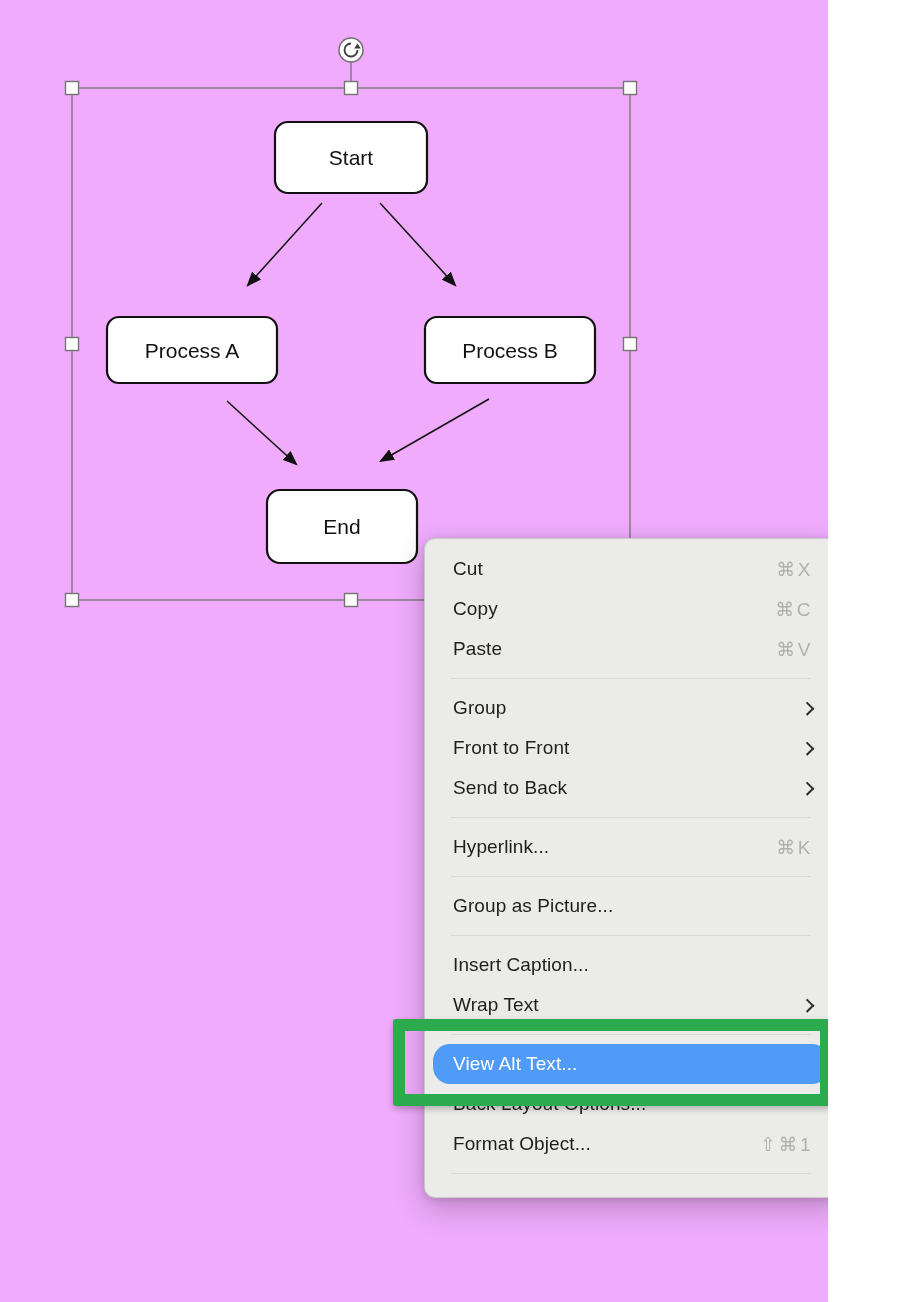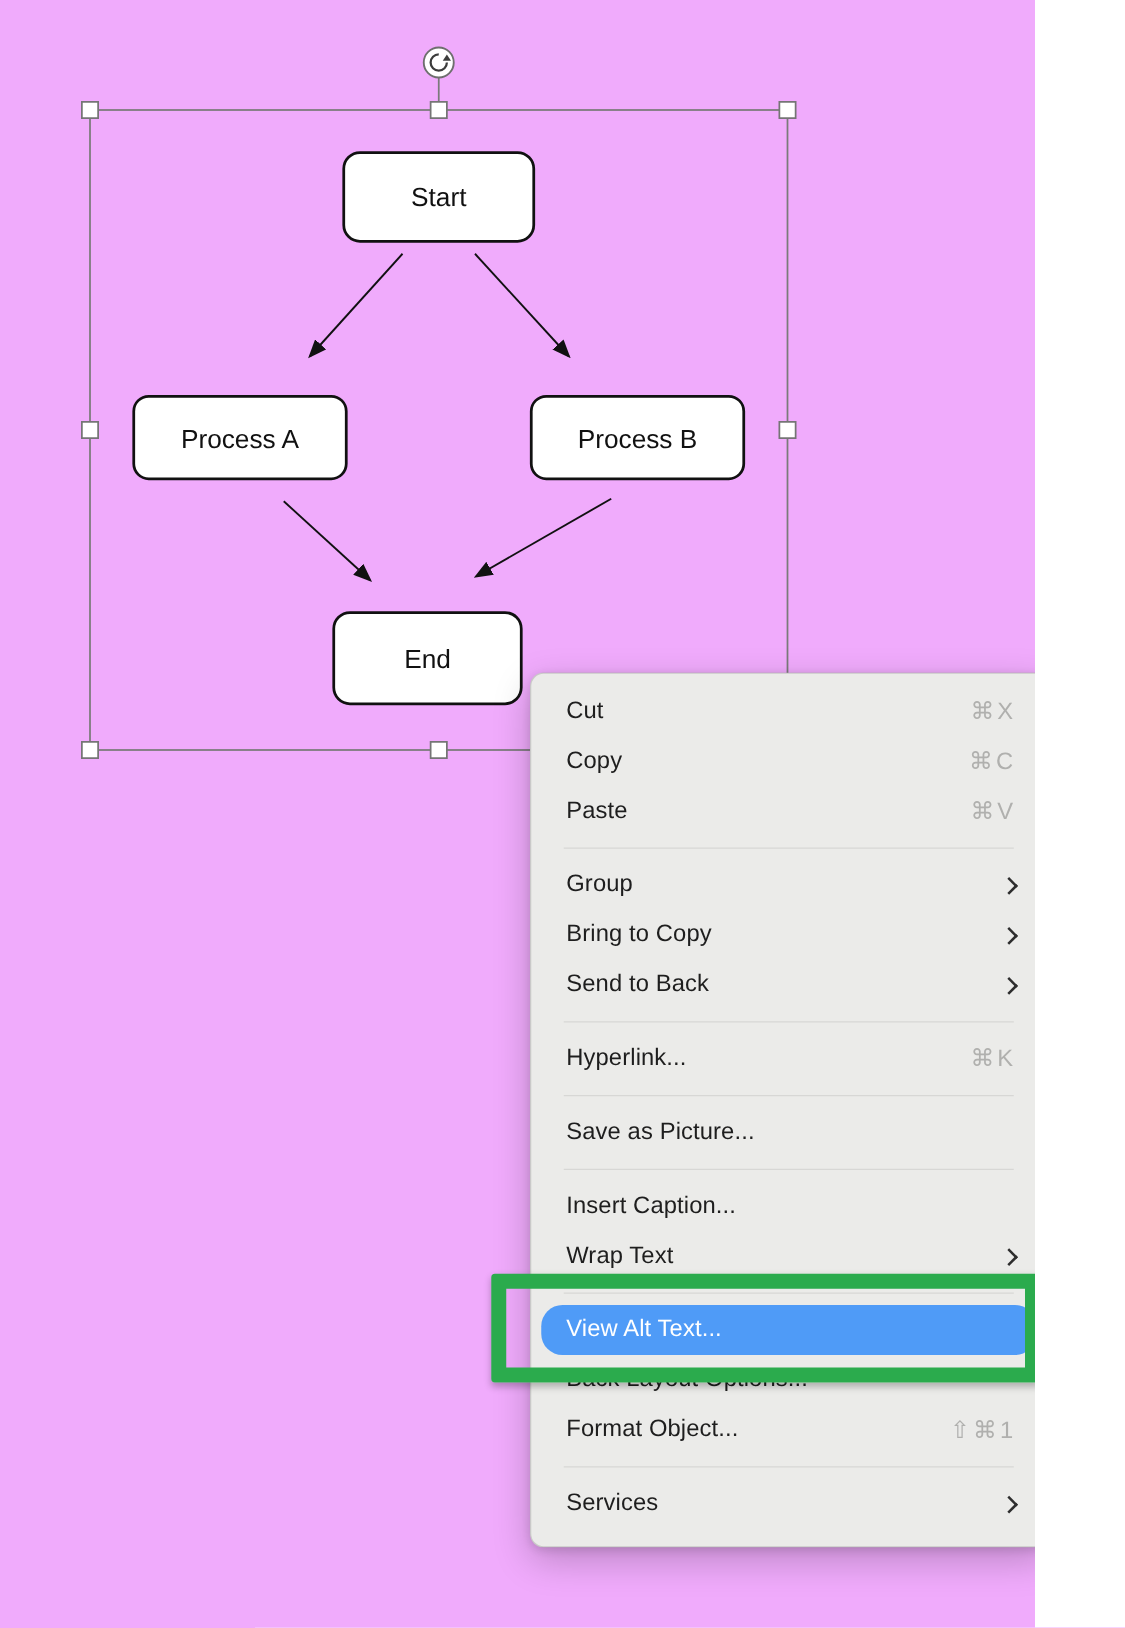--- a/index.html
+++ b/index.html
@@ -162,39 +162,39 @@
       <span class="mi-shortcut">⌘V</span>
     </div>
 
     <div class="menu-sep"></div>
 
     <div class="menu-item">
       <span class="mi-label">Group</span>
       <span class="chevron"></span>
     </div>
     <div class="menu-item">
-      <span class="mi-label">Bring to Copy</span>
+      <span class="mi-label">Front to Front</span>
       <span class="chevron"></span>
     </div>
     <div class="menu-item">
       <span class="mi-label">Send to Back</span>
       <span class="chevron"></span>
     </div>
 
     <div class="menu-sep"></div>
 
     <div class="menu-item">
       <span class="mi-label">Hyperlink...</span>
       <span class="mi-shortcut">⌘K</span>
     </div>
 
     <div class="menu-sep"></div>
 
     <div class="menu-item">
-      <span class="mi-label">Save as Picture...</span>
+      <span class="mi-label">Group as Picture...</span>
     </div>
 
     <div class="menu-sep"></div>
 
     <div class="menu-item">
       <span class="mi-label">Insert Caption...</span>
     </div>
     <div class="menu-item">
       <span class="mi-label">Wrap Text</span>
       <span class="chevron"></span>
@@ -208,21 +208,17 @@
     <div class="menu-item">
       <span class="mi-label">Back Layout Options...</span>
     </div>
     <div class="menu-item">
       <span class="mi-label">Format Object...</span>
       <span class="mi-shortcut">⇧⌘1</span>
     </div>
 
     <div class="menu-sep"></div>
 
-    <div class="menu-item">
-      <span class="mi-label">Services</span>
-      <span class="chevron"></span>
-    </div>
   </div>
 
   <div class="green-annotation"></div>
 
 </div>
 
 </body></html>

